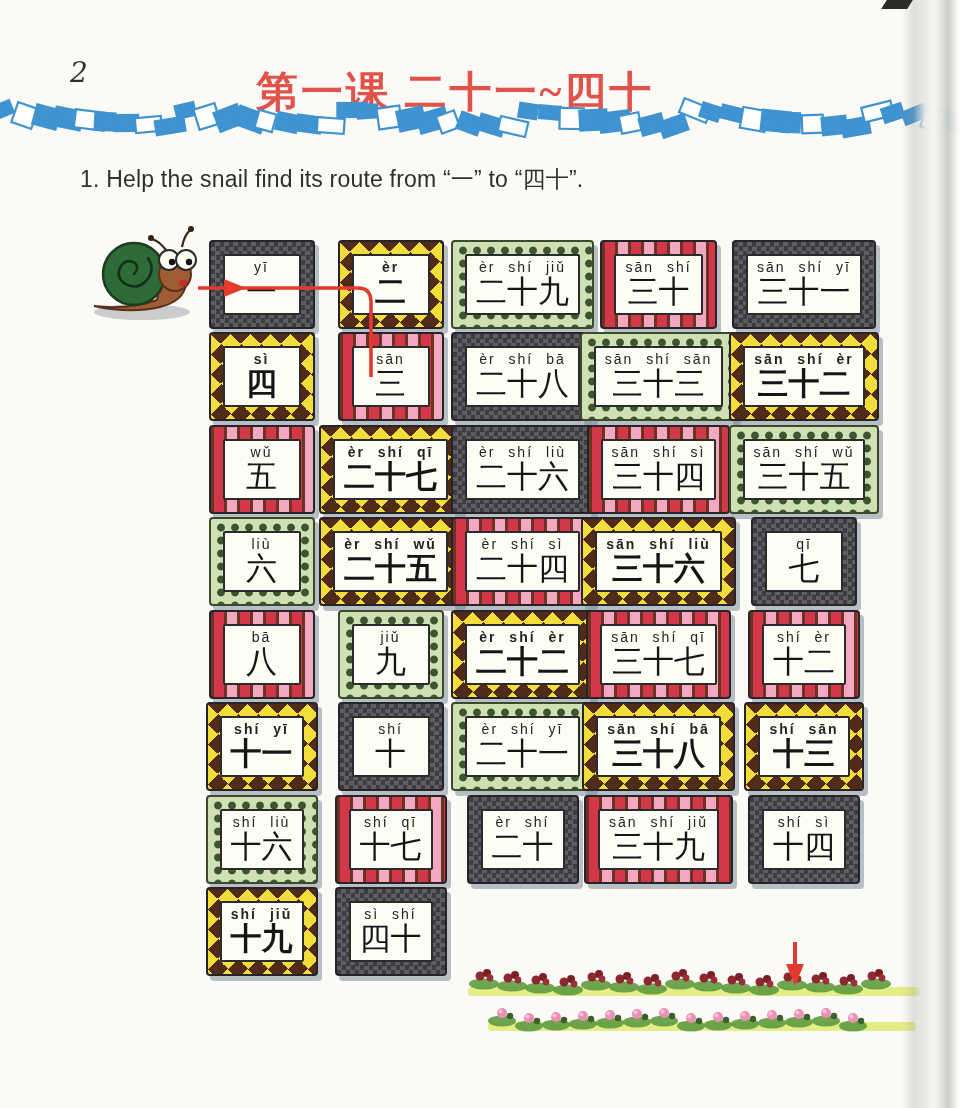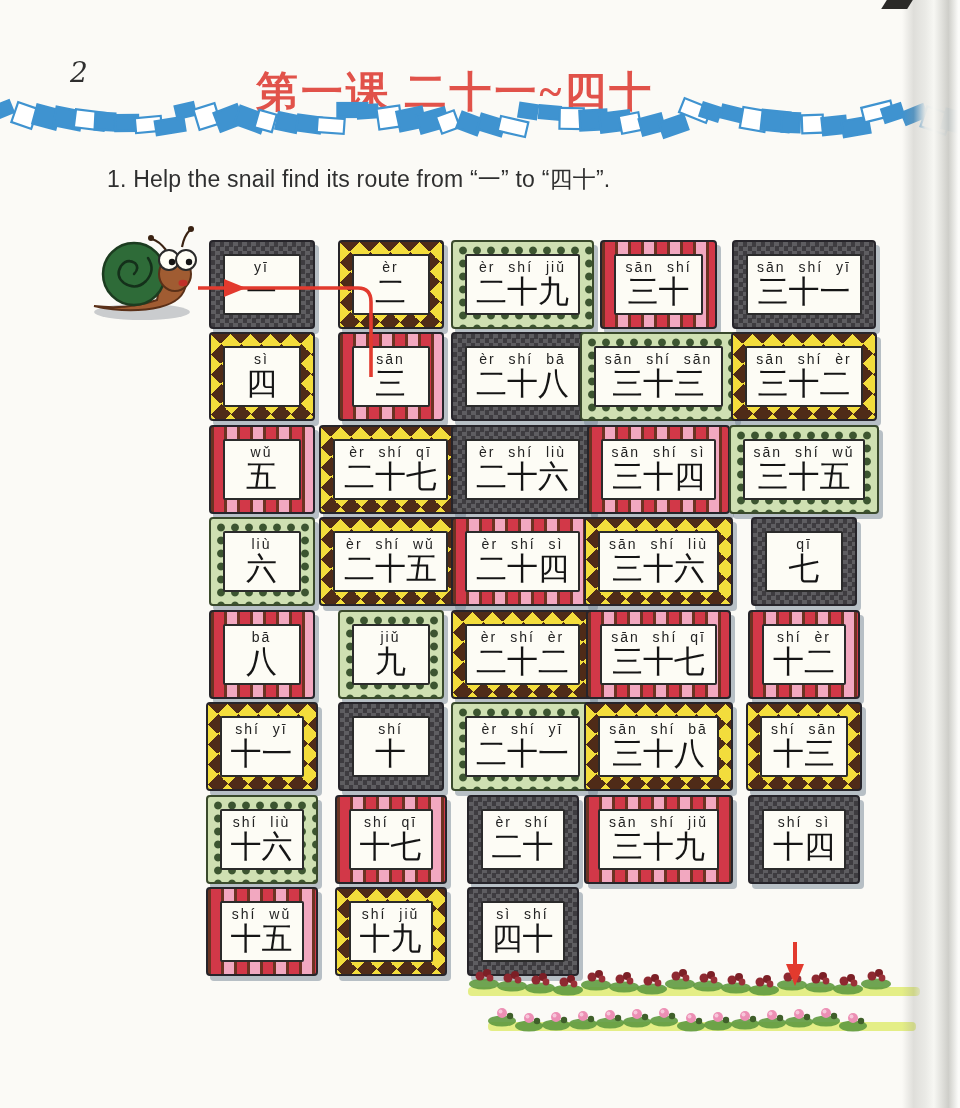--- a/index.html
+++ b/index.html
@@ -3,42 +3,42 @@
 <meta charset="utf-8">
 <style>
   html,body{margin:0;padding:0;}
   body{width:960px;height:1108px;position:relative;background:#fbfaf6;overflow:hidden;
        font-family:"Liberation Sans",sans-serif;}
   .page-number{position:absolute;left:70px;top:56px;font-size:28px;font-style:italic;
        color:#2e2e2e;font-family:"DejaVu Serif",serif;}
   .lesson-title{position:absolute;left:256px;top:64px;font-size:42px;font-weight:bold;
        color:#e1524a;font-family:"Liberation Serif",serif;letter-spacing:3px;white-space:nowrap;}
   .band{position:absolute;left:0;top:96px;width:960px;height:48px;}
-  .instruction{position:absolute;left:107px;top:164px;font-size:23px;color:#2f2f2f;letter-spacing:.2px;}
+  .instruction{position:absolute;left:80px;top:164px;font-size:23px;color:#2f2f2f;letter-spacing:.2px;}
   .snail{position:absolute;left:86px;top:222px;width:128px;height:102px;}
 
   .grid{position:absolute;left:198px;top:238px;display:grid;
         grid-template-columns:127px 131px 133px 139px 152px;grid-auto-rows:92.5px;}
   .cell{display:flex;align-items:center;justify-content:center;}
   .card{border:2px solid #26242a;border-radius:4px;padding:12px 12px;
         box-shadow:4px 5px 0 rgba(116,131,148,.5);}
   .card-inner{background:#fdfcf5;border:2px solid #2b2b2b;border-radius:2px;
         padding:3px 9px 5px;text-align:center;min-width:56px;}
   .pinyin{font-size:14px;color:#232323;letter-spacing:2px;word-spacing:7px;white-space:nowrap;}
   .hanzi{font-size:31px;line-height:1.08;color:#151515;white-space:nowrap;
         font-family:"Liberation Serif",serif;}
   .frame-black{background-color:#3e3c40;
         background-image:repeating-conic-gradient(rgba(170,170,172,.30) 0 25%, transparent 0 50%);
         background-size:9px 9px;}
   .frame-red{background-color:#63301f;
         background-image:repeating-linear-gradient(90deg,#6b3322 0 3px,#d23848 3px 13px,
           #6b3322 13px 16px,#f2a8c0 16px 26px);}
   .frame-yellow{background-color:#4f2b18;
         background-image:repeating-conic-gradient(from 45deg,#f3dd3c 0 25%, transparent 0 50%);
-        background-size:20px 20px;}
+        background-size:20px 20px;font-weight:bold;}
   .frame-green{background-color:#cfe0b2;border-color:#3a4a2c;
         background-image:radial-gradient(circle 3.6px,#3c5530 0 3.4px,transparent 4.4px);
         background-size:14px 13px;background-position:3px 2px;}
 
   .overlay{position:absolute;left:0;top:0;width:960px;height:1108px;pointer-events:none;}
   .spine{position:absolute;top:0;right:0;width:58px;height:1108px;pointer-events:none;
         background:linear-gradient(90deg, rgba(150,150,148,0) 0%, rgba(150,150,146,.28) 20%,
           rgba(233,233,229,.95) 40%, #f7f7f3 55%, rgba(204,204,199,.95) 80%, #fbfbf9 97%);}
   .corner-mark{position:absolute;top:0;right:50px;width:26px;height:9px;background:#2b2a28;
         transform:skewX(-32deg);}
@@ -391,28 +391,20 @@
         <div class="pinyin">sān shí jiǔ</div>
         <div class="hanzi">三十九</div>
       </div>
     </div>
   </div>
     <div class="cell">
     <div class="card frame-black">
       <div class="card-inner">
         <div class="pinyin">shí sì</div>
         <div class="hanzi">十四</div>
-      </div>
-    </div>
-  </div>
-    <div class="cell">
-    <div class="card frame-red">
-      <div class="card-inner">
-        <div class="pinyin">shí wǔ</div>
-        <div class="hanzi">十五</div>
       </div>
     </div>
   </div>
     <div class="cell">
     <div class="card frame-yellow">
       <div class="card-inner">
         <div class="pinyin">shí jiǔ</div>
         <div class="hanzi">十九</div>
       </div>
     </div>

